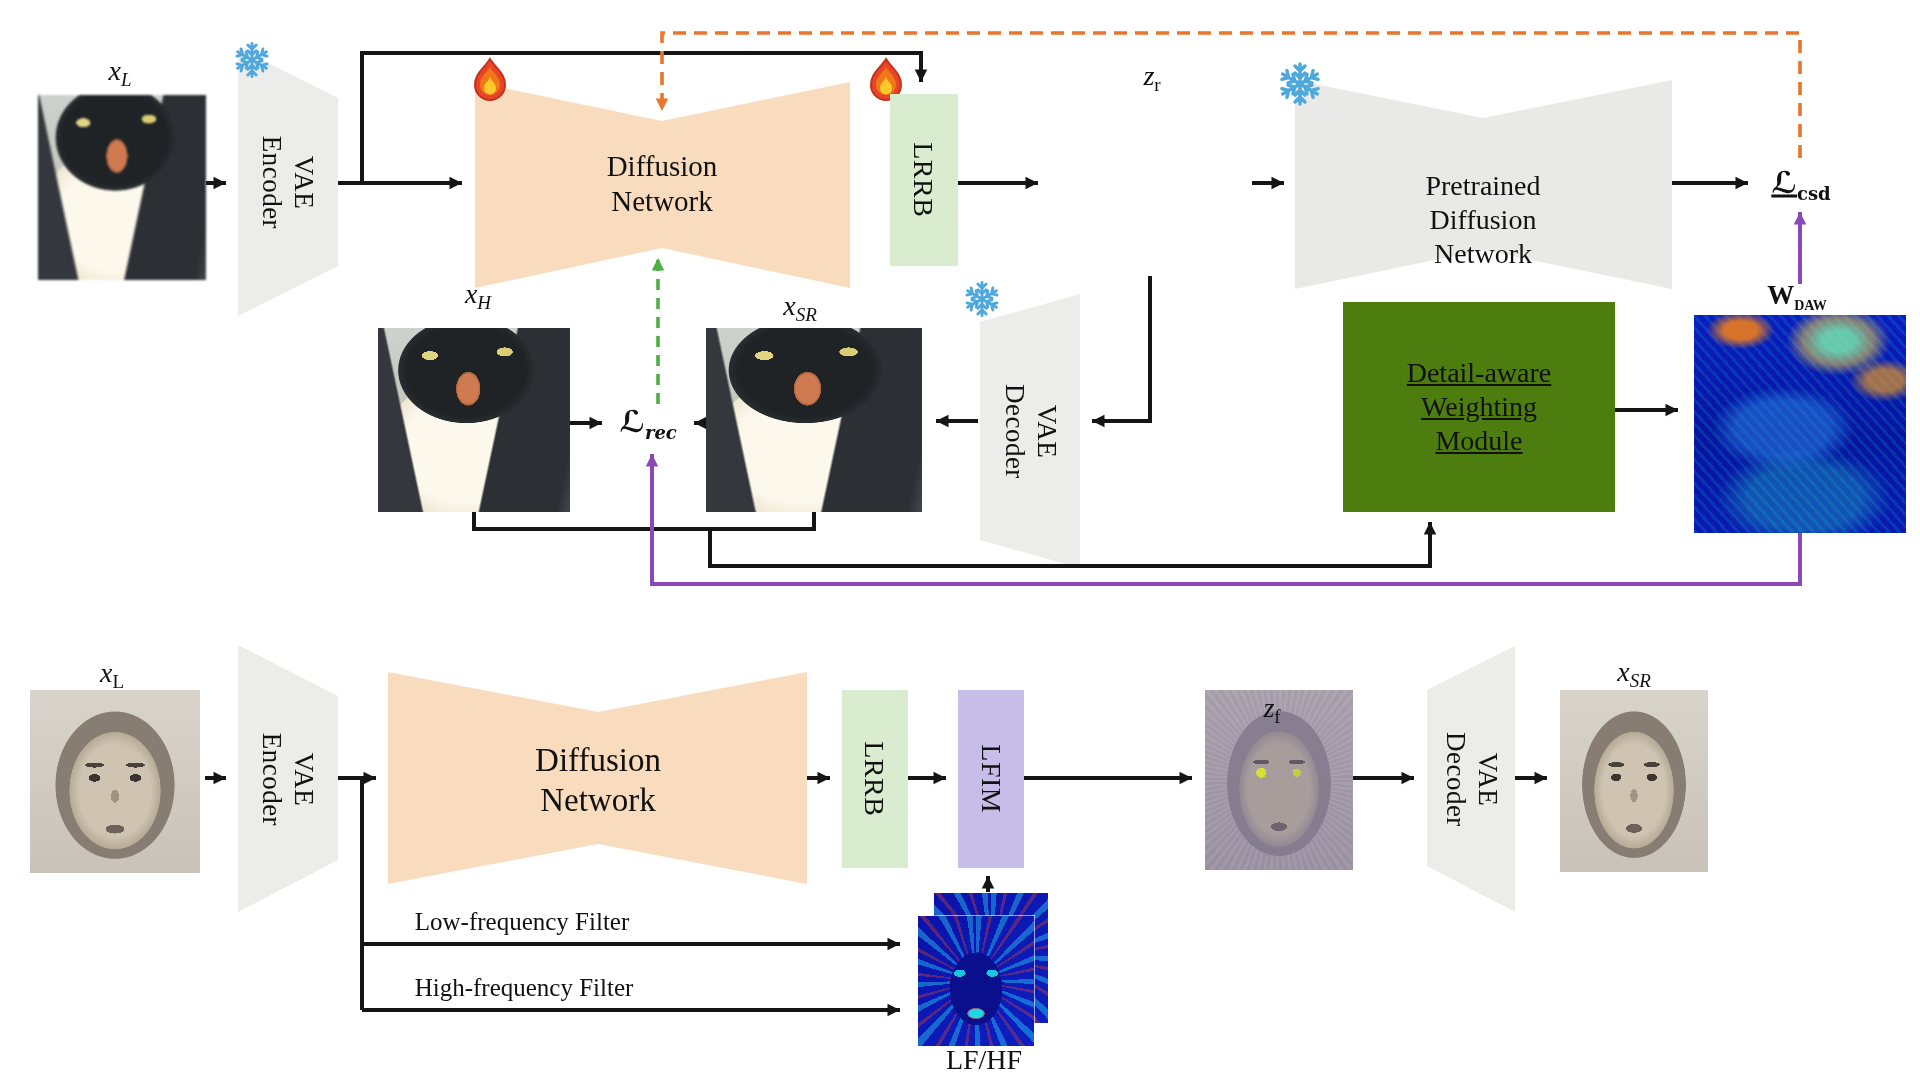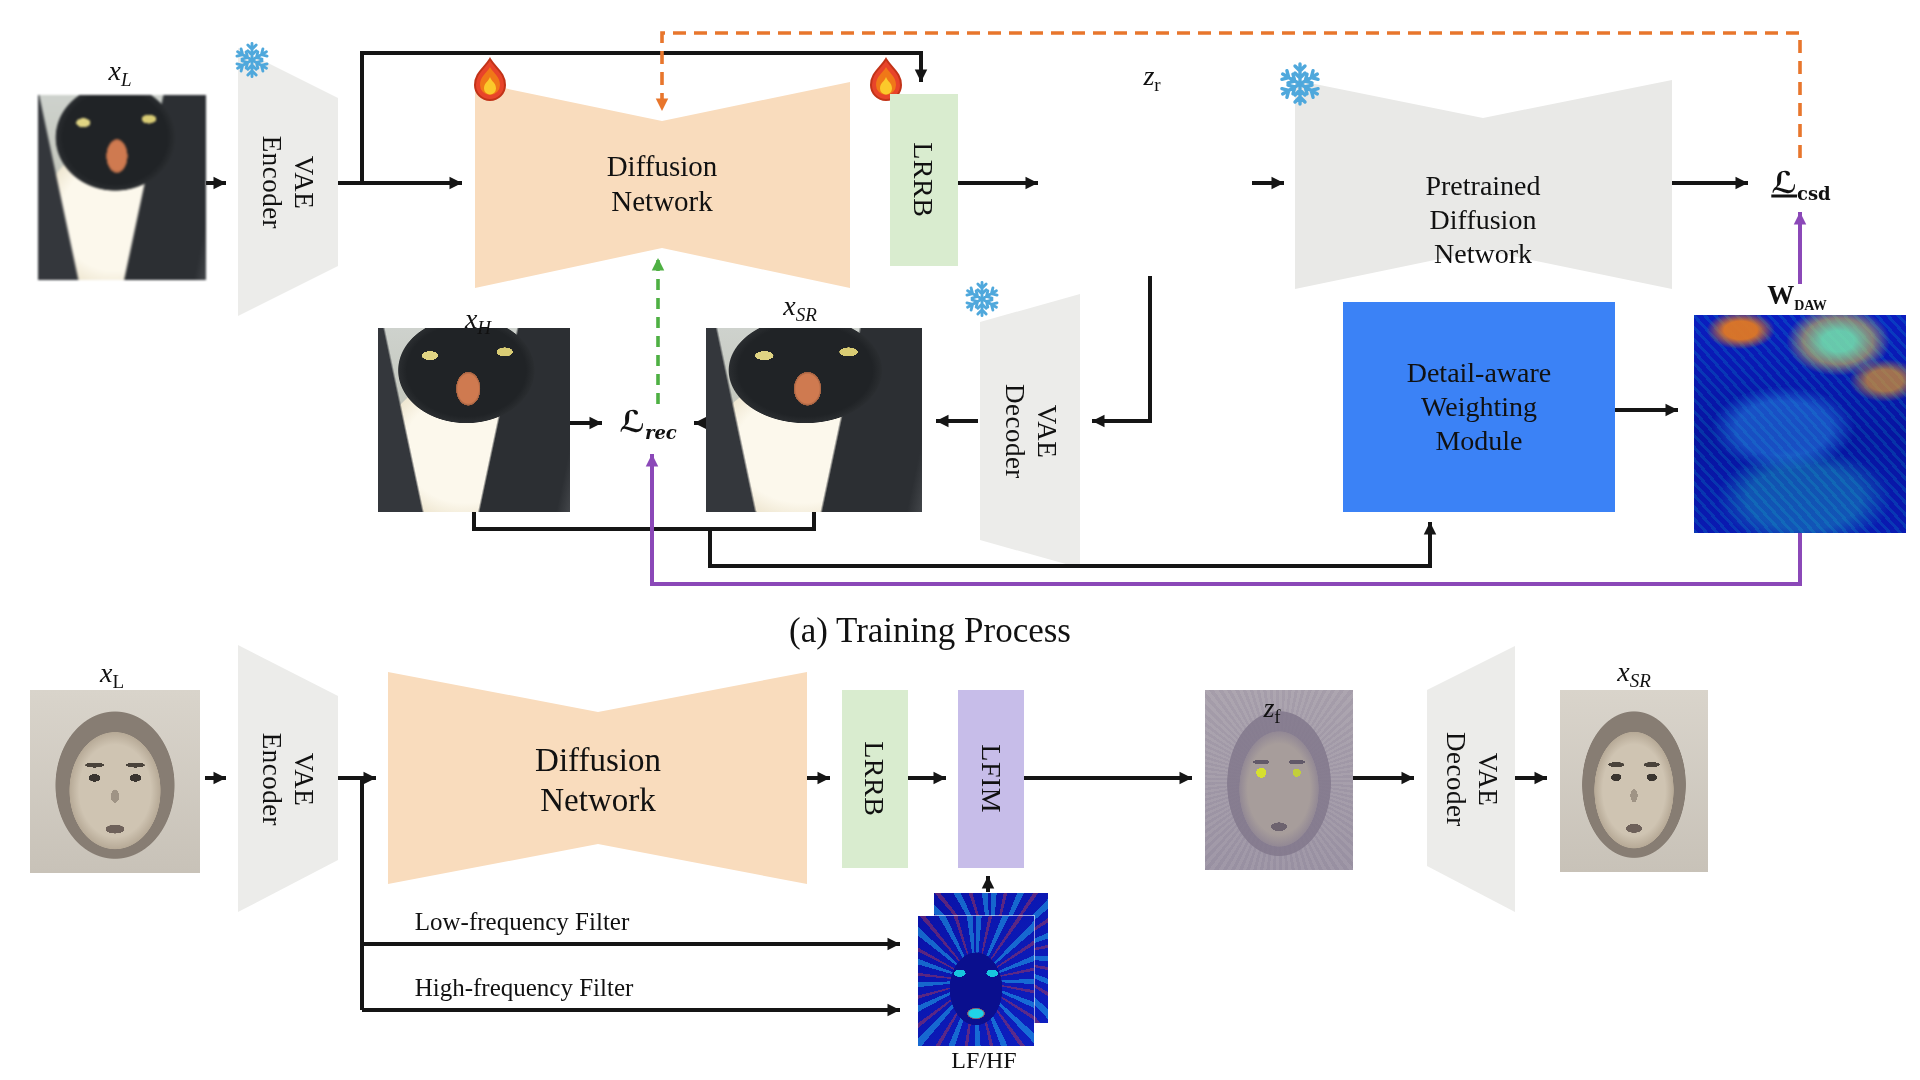--- a/index.html
+++ b/index.html
@@ -169,21 +169,21 @@
   <div class="img heatmap-wdaw" style="left:1694px;top:315px;width:212px;height:218px;"></div>
   <div class="img face-sketch" style="left:30px;top:690px;width:170px;height:183px;filter:blur(.7px);"></div>
   <div class="img latent-zf" style="left:1205px;top:690px;width:148px;height:180px;"></div>
   <div class="img face-sketch" style="left:1560px;top:690px;width:148px;height:182px;"></div>
   <div class="img heatmap-face" style="left:934px;top:893px;width:114px;height:130px;"></div>
   <div class="img heatmap-face" style="left:918px;top:916px;width:116px;height:130px;box-shadow:0 0 0 1px rgba(255,255,255,.6);"></div>
 
   <div class="box" style="left:890px;top:94px;width:68px;height:172px;background:#d9eccf;">
     <span class="vtext" style="font-size:28px;">LRRB</span>
   </div>
-  <div class="box" style="left:1343px;top:302px;width:272px;height:210px;background:#3b82f6;">
+  <div class="box" style="left:1343px;top:302px;width:272px;height:210px;background:#4d7c0f;text-decoration:underline;">
     <span class="ml" style="font-size:28px;">Detail-aware
 Weighting
 Module</span>
   </div>
   <div class="box" style="left:842px;top:690px;width:66px;height:178px;background:#d9eccf;">
     <span class="vtext" style="font-size:28px;">LRRB</span>
   </div>
   <div class="box" style="left:958px;top:690px;width:66px;height:178px;background:#c7bde9;">
     <span class="vtext" style="font-size:28px;">LFIM</span>
   </div>
@@ -213,31 +213,30 @@
   </div>
 
   <div class="lbl math" style="left:120px;top:73px;">
     <i>x</i><sub>L</sub></div>
   <div class="lbl math" style="left:1152px;top:78px;">
     <i>z</i><sub class="up">r</sub></div>
   <div class="lbl scriptL" style="left:1801px;top:184px;text-decoration:underline;">
     <span>ℒ</span><sub>csd</sub></div>
   <div class="lbl" style="left:1797px;top:297px;font-size:27px;font-weight:700;">
     <span>W</span><sub style="font-size:14px;">DAW</sub></div>
-  <div class="lbl math" style="left:478px;top:321px;">
+  <div class="lbl math" style="left:478px;top:296px;">
     <i>x</i><sub>H</sub></div>
   <div class="lbl math" style="left:800px;top:308px;">
     <i>x</i><sub>SR</sub></div>
   <div class="lbl scriptL" style="left:648px;top:423px;">
     <span>ℒ</span><sub style="font-style:italic;">rec</sub></div>
-  <div class="lbl caption" style="left:930px;top:631px;">(a) Training Process</div>
 
   <div class="lbl math" style="left:112px;top:675px;">
     <i>x</i><sub class="up">L</sub></div>
   <div class="lbl math" style="left:1272px;top:710px;">
     <i>z</i><sub class="up">f</sub></div>
   <div class="lbl math" style="left:1634px;top:674px;">
     <i>x</i><sub>SR</sub></div>
   <div class="lbl filter-lbl" style="left:522px;top:922px;">Low-frequency Filter</div>
   <div class="lbl filter-lbl" style="left:524px;top:988px;text-align:center;">High-frequency Filter</div>
-  <div class="lbl" style="left:984px;top:1060px;font-size:24px;">LF/HF</div>
+  <div class="lbl" style="left:984px;top:1060px;font-size:28px;">LF/HF</div>
 
 </div>
 
 </body></html>

